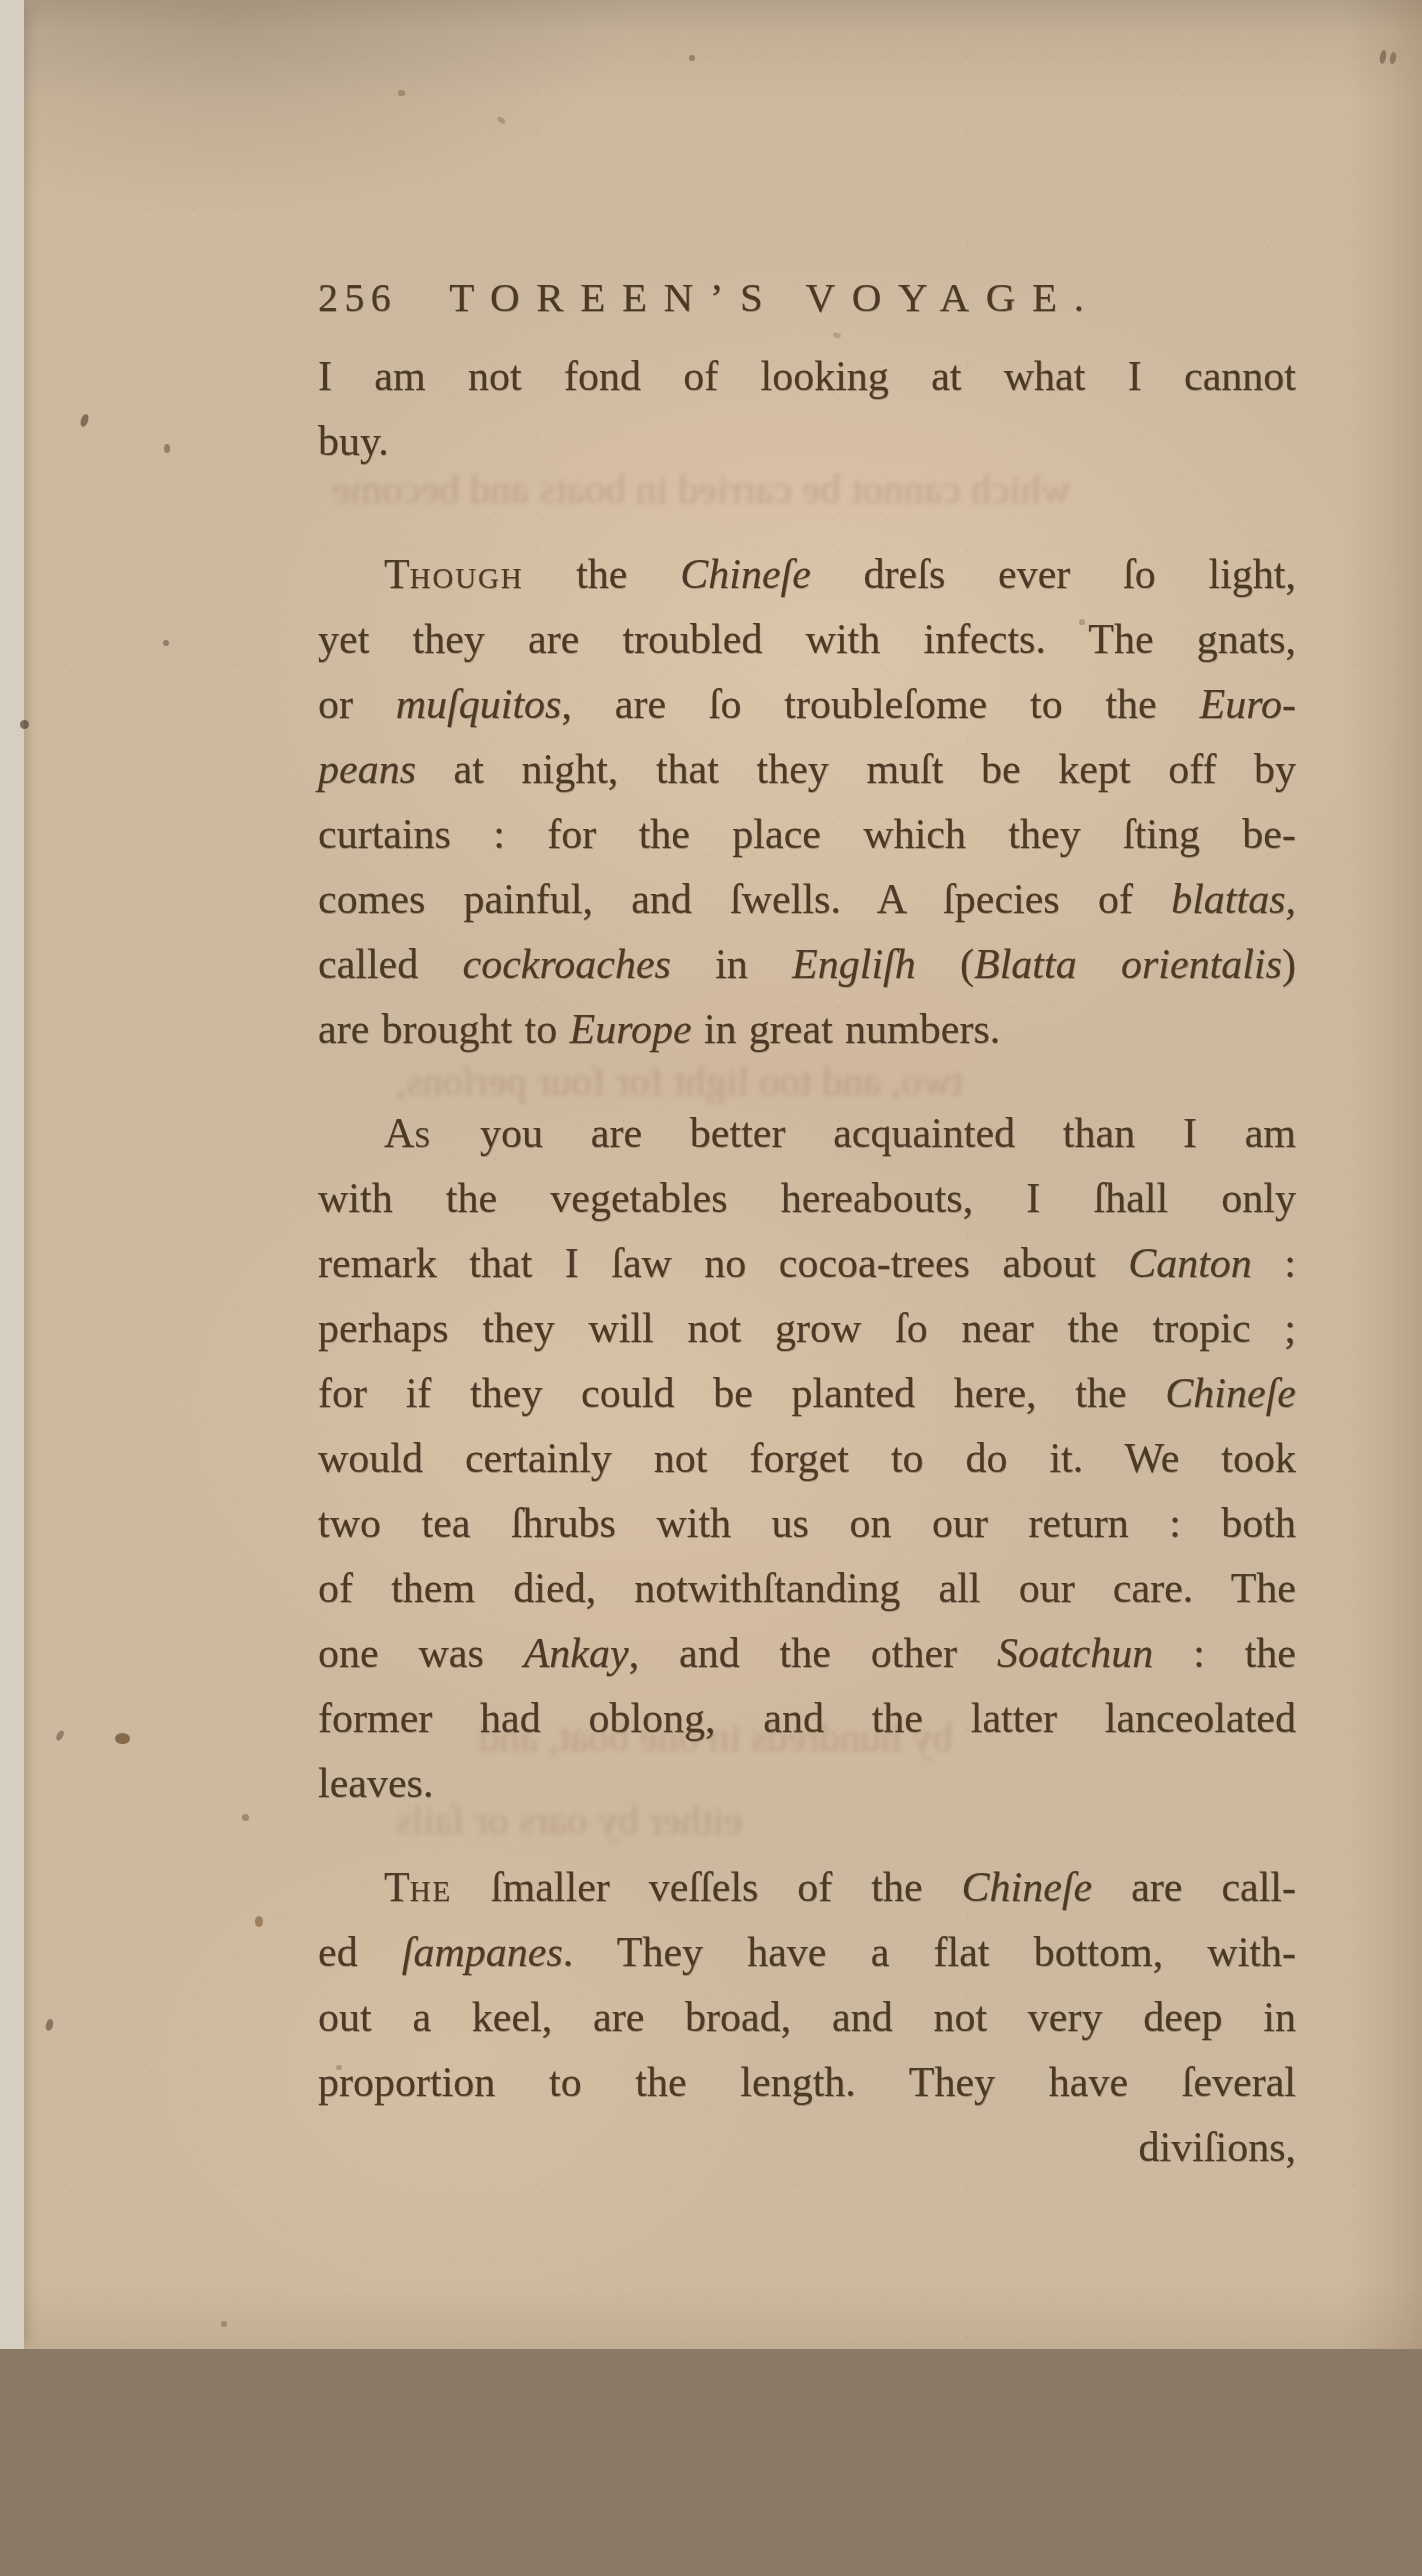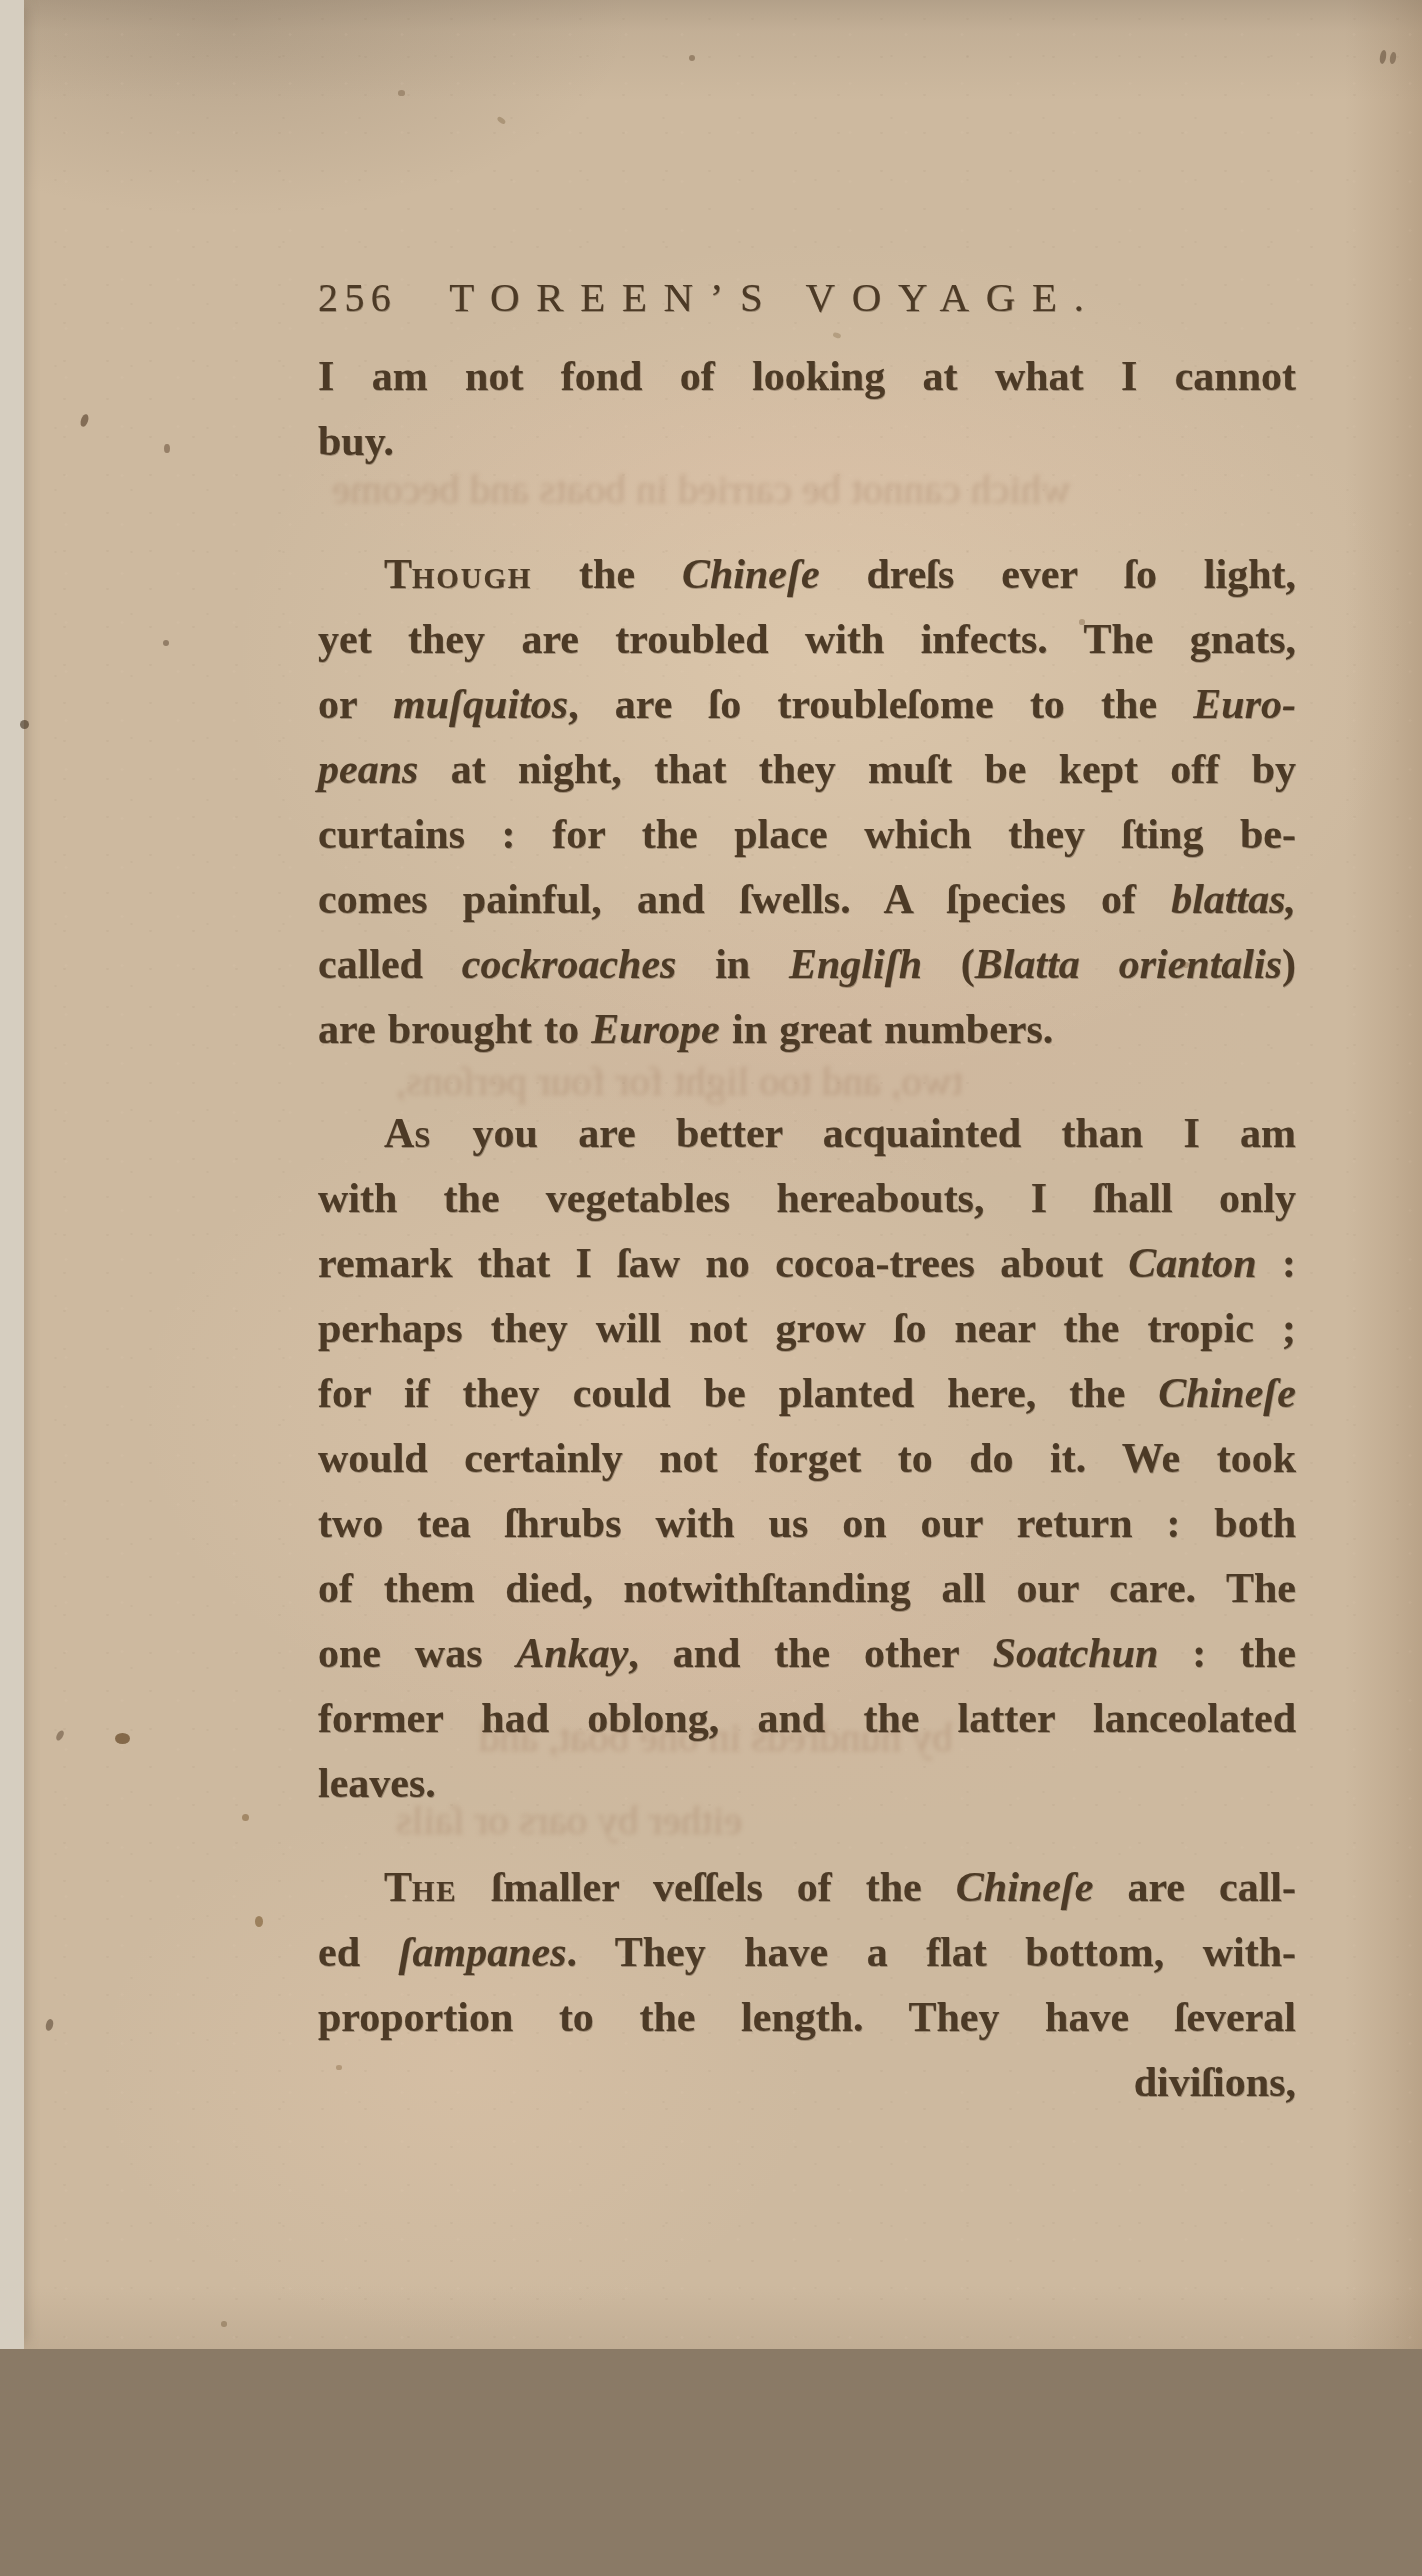--- a/index.html
+++ b/index.html
@@ -66,21 +66,20 @@
 
   .textblock {
     position: absolute;
     left: 318px; top: 344px; width: 978px;
     font-family: "Liberation Serif", "DejaVu Serif", serif;
     font-size: 42px;
     line-height: 65px;
     color: var(--ink, #4c3a26);
     word-spacing: 1.8px;
     text-shadow: 0.6px 0.8px 0.6px rgba(58,43,27,0.33), -0.3px -0.2px 0.5px rgba(58,43,27,0.20);
-    font-weight: bold;
   }
 
   .para { margin: 0; padding: 0; }
   .para + .para { margin-top: 39px; }
   .para:nth-child(2) { margin-top: 68px; }
   .para.indent .line:first-child { padding-left: 66px; }
 
   .line { display: block; }
   .line.justify { text-align: justify; text-align-last: justify; }
   .line.last    { text-align: right;    text-align-last: left; }
@@ -145,20 +144,21 @@
         <span class="line justify"><span>would certainly not forget to do it. We took</span></span>
         <span class="line justify"><span>two tea ſhrubs with us on our return : both</span></span>
         <span class="line justify"><span>of them died, notwithſtanding all our care. The</span></span>
         <span class="line justify"><span>one was </span><span class="it">Ankay</span><span>, and the other </span><span class="it">Soatchun</span><span> : the</span></span>
         <span class="line justify"><span>former had oblong, and the latter lanceolated</span></span>
         <span class="line last"><span>leaves.</span></span>
       </p>
       <p class="para indent">
         <span class="line justify"><span>T</span><span class="sc">he</span><span> ſmaller veſſels of the </span><span class="it">Chineſe</span><span> are call-</span></span>
         <span class="line justify"><span>ed </span><span class="it">ſampanes</span><span>. They have a flat bottom, with-</span></span>
+        <span class="line justify"><span>out a keel, are broad, and not very deep in</span></span>
         <span class="line justify"><span>proportion to the length. They have ſeveral</span></span>
         <span class="line right"><span>diviſions,</span></span>
       </p>
     </main>
 
   <div id="specks">
       <div class="speck" style="left: 81px; top: 414px; width: 7.4px; height: 13px; background: rgb(90, 68, 48); opacity: 0.65; border-radius: 50%; transform: rotate(18deg);"></div>
       <div class="speck" style="left: 164px; top: 444px; width: 5.5px; height: 9.2px; background: rgb(106, 81, 56); opacity: 0.55; border-radius: 50%; transform: rotate(0deg);"></div>
       <div class="speck" style="left: 163px; top: 640px; width: 6.4px; height: 6.4px; background: rgb(90, 68, 48); opacity: 0.5; border-radius: 50%; transform: rotate(0deg);"></div>
       <div class="speck" style="left: 20px; top: 720px; width: 9.2px; height: 9.2px; background: rgb(74, 58, 40); opacity: 0.65; border-radius: 50%; transform: rotate(0deg);"></div>

